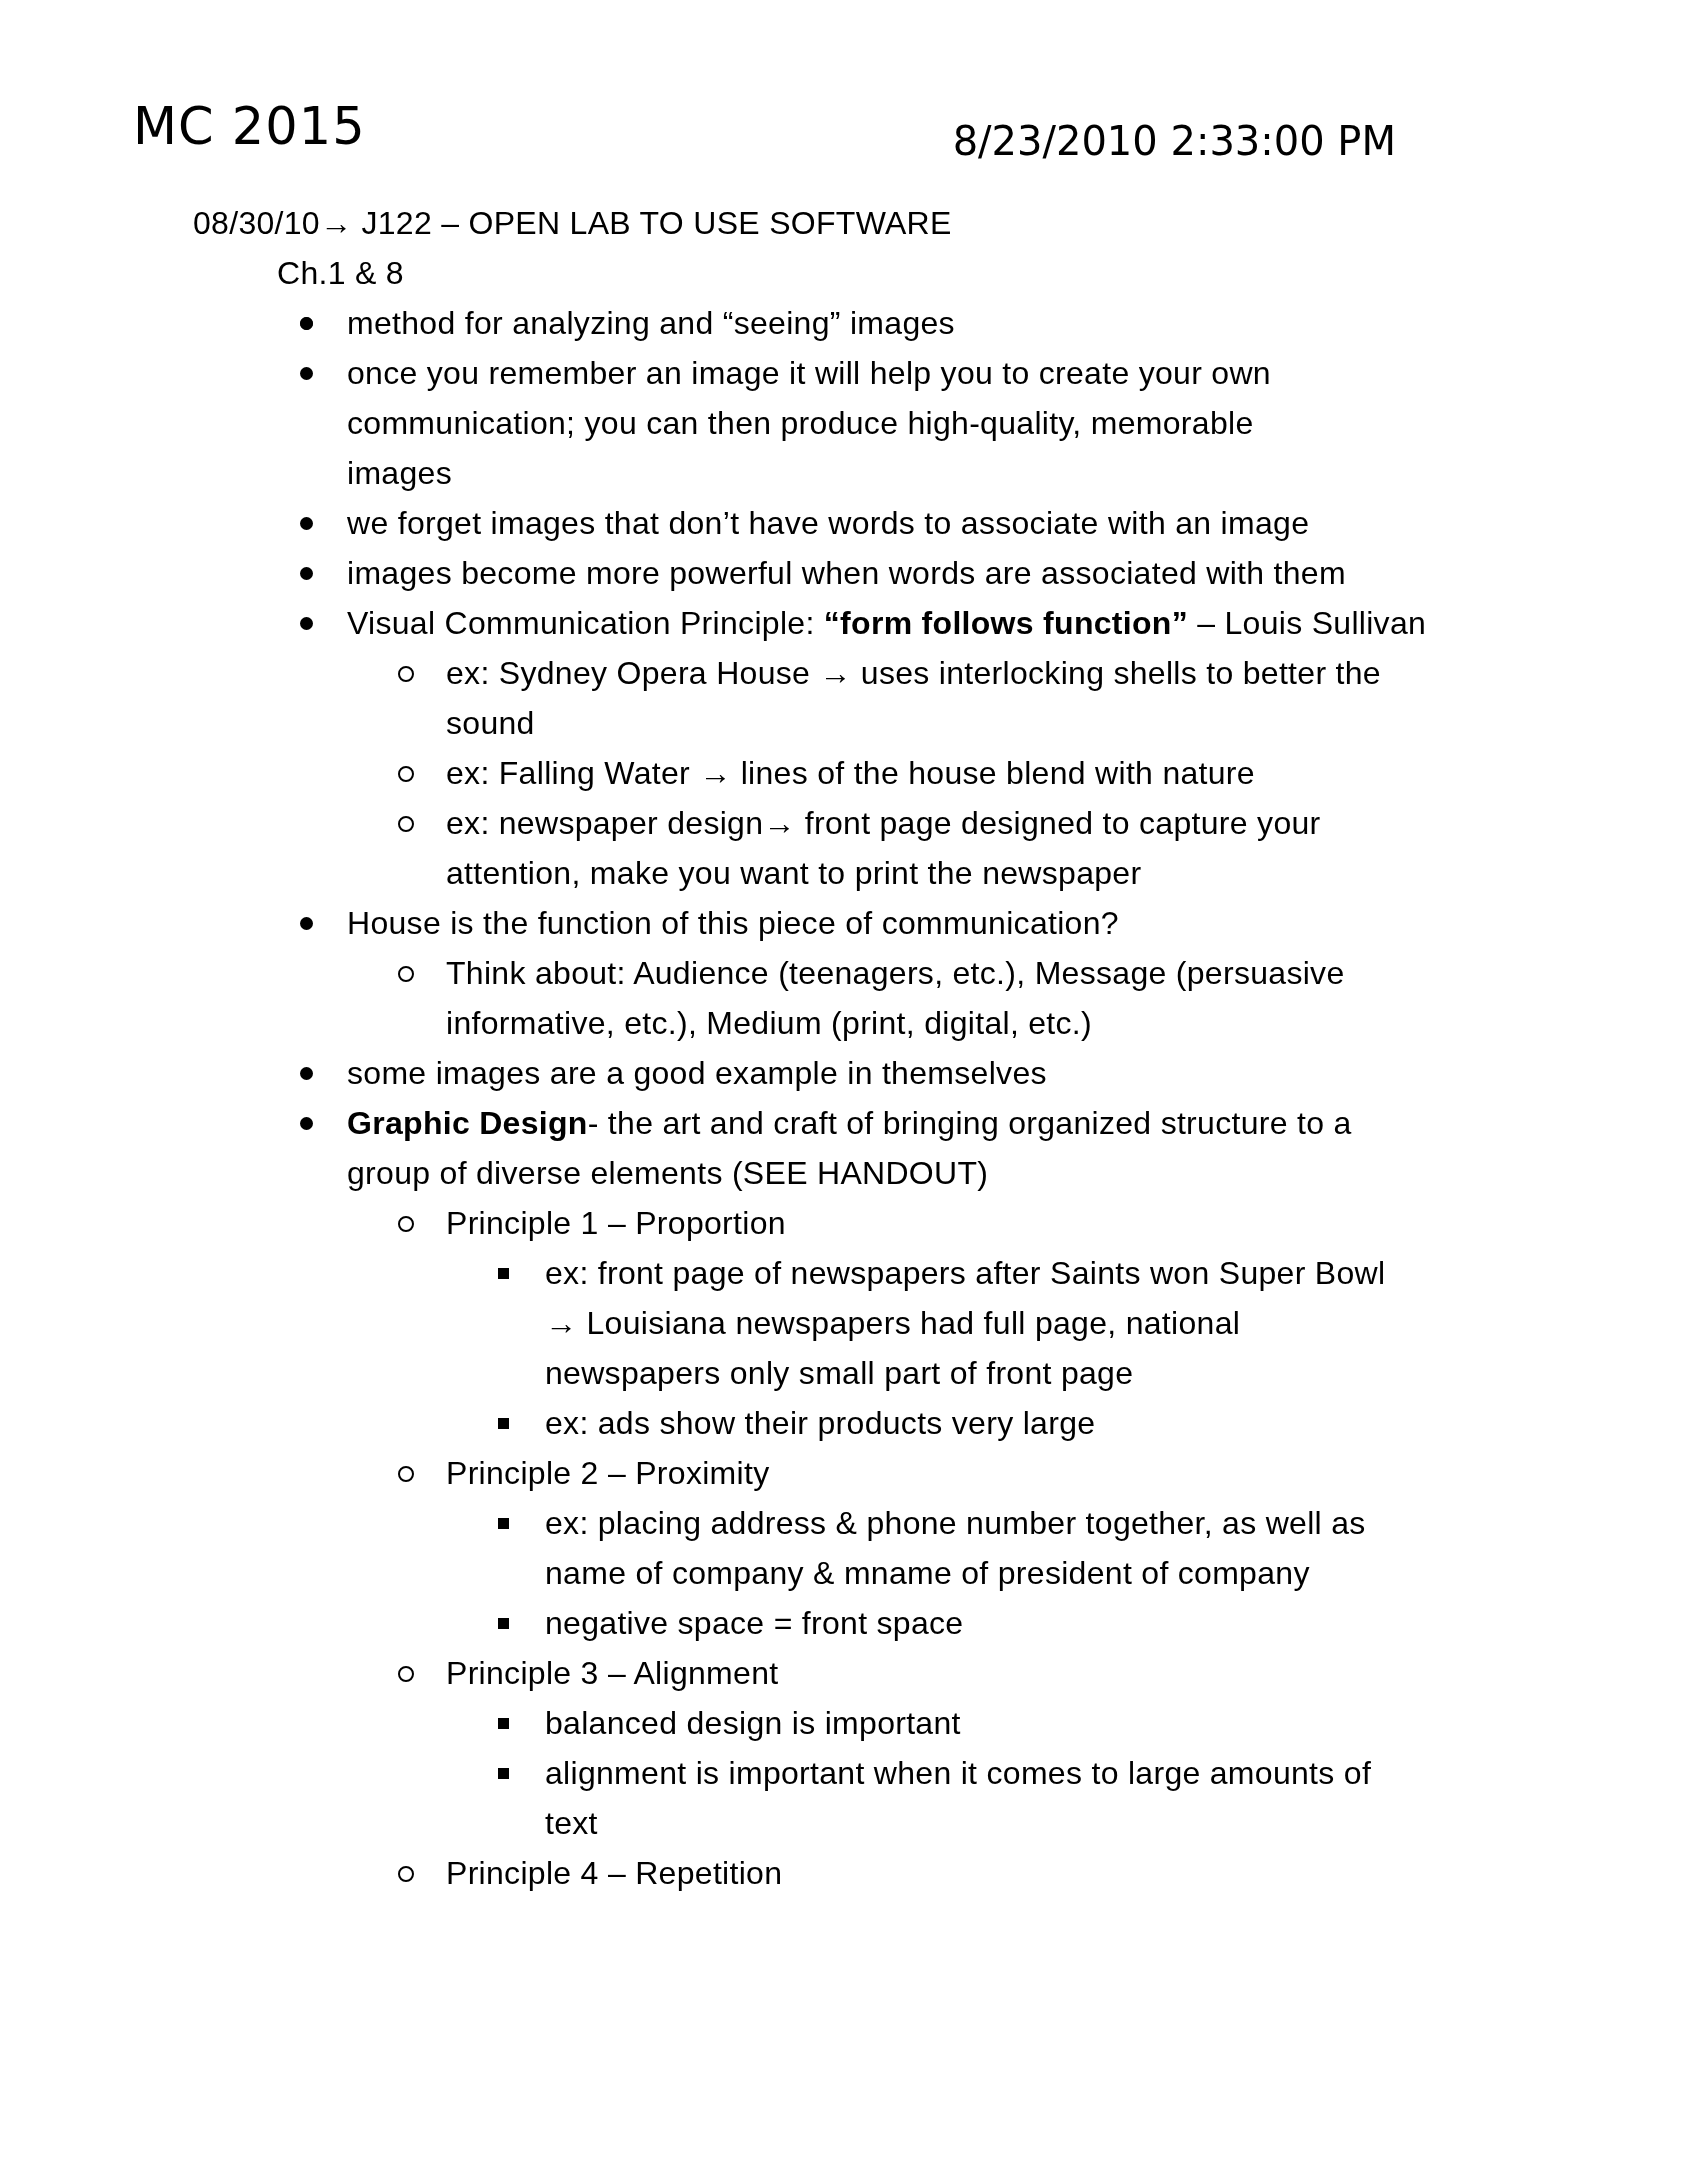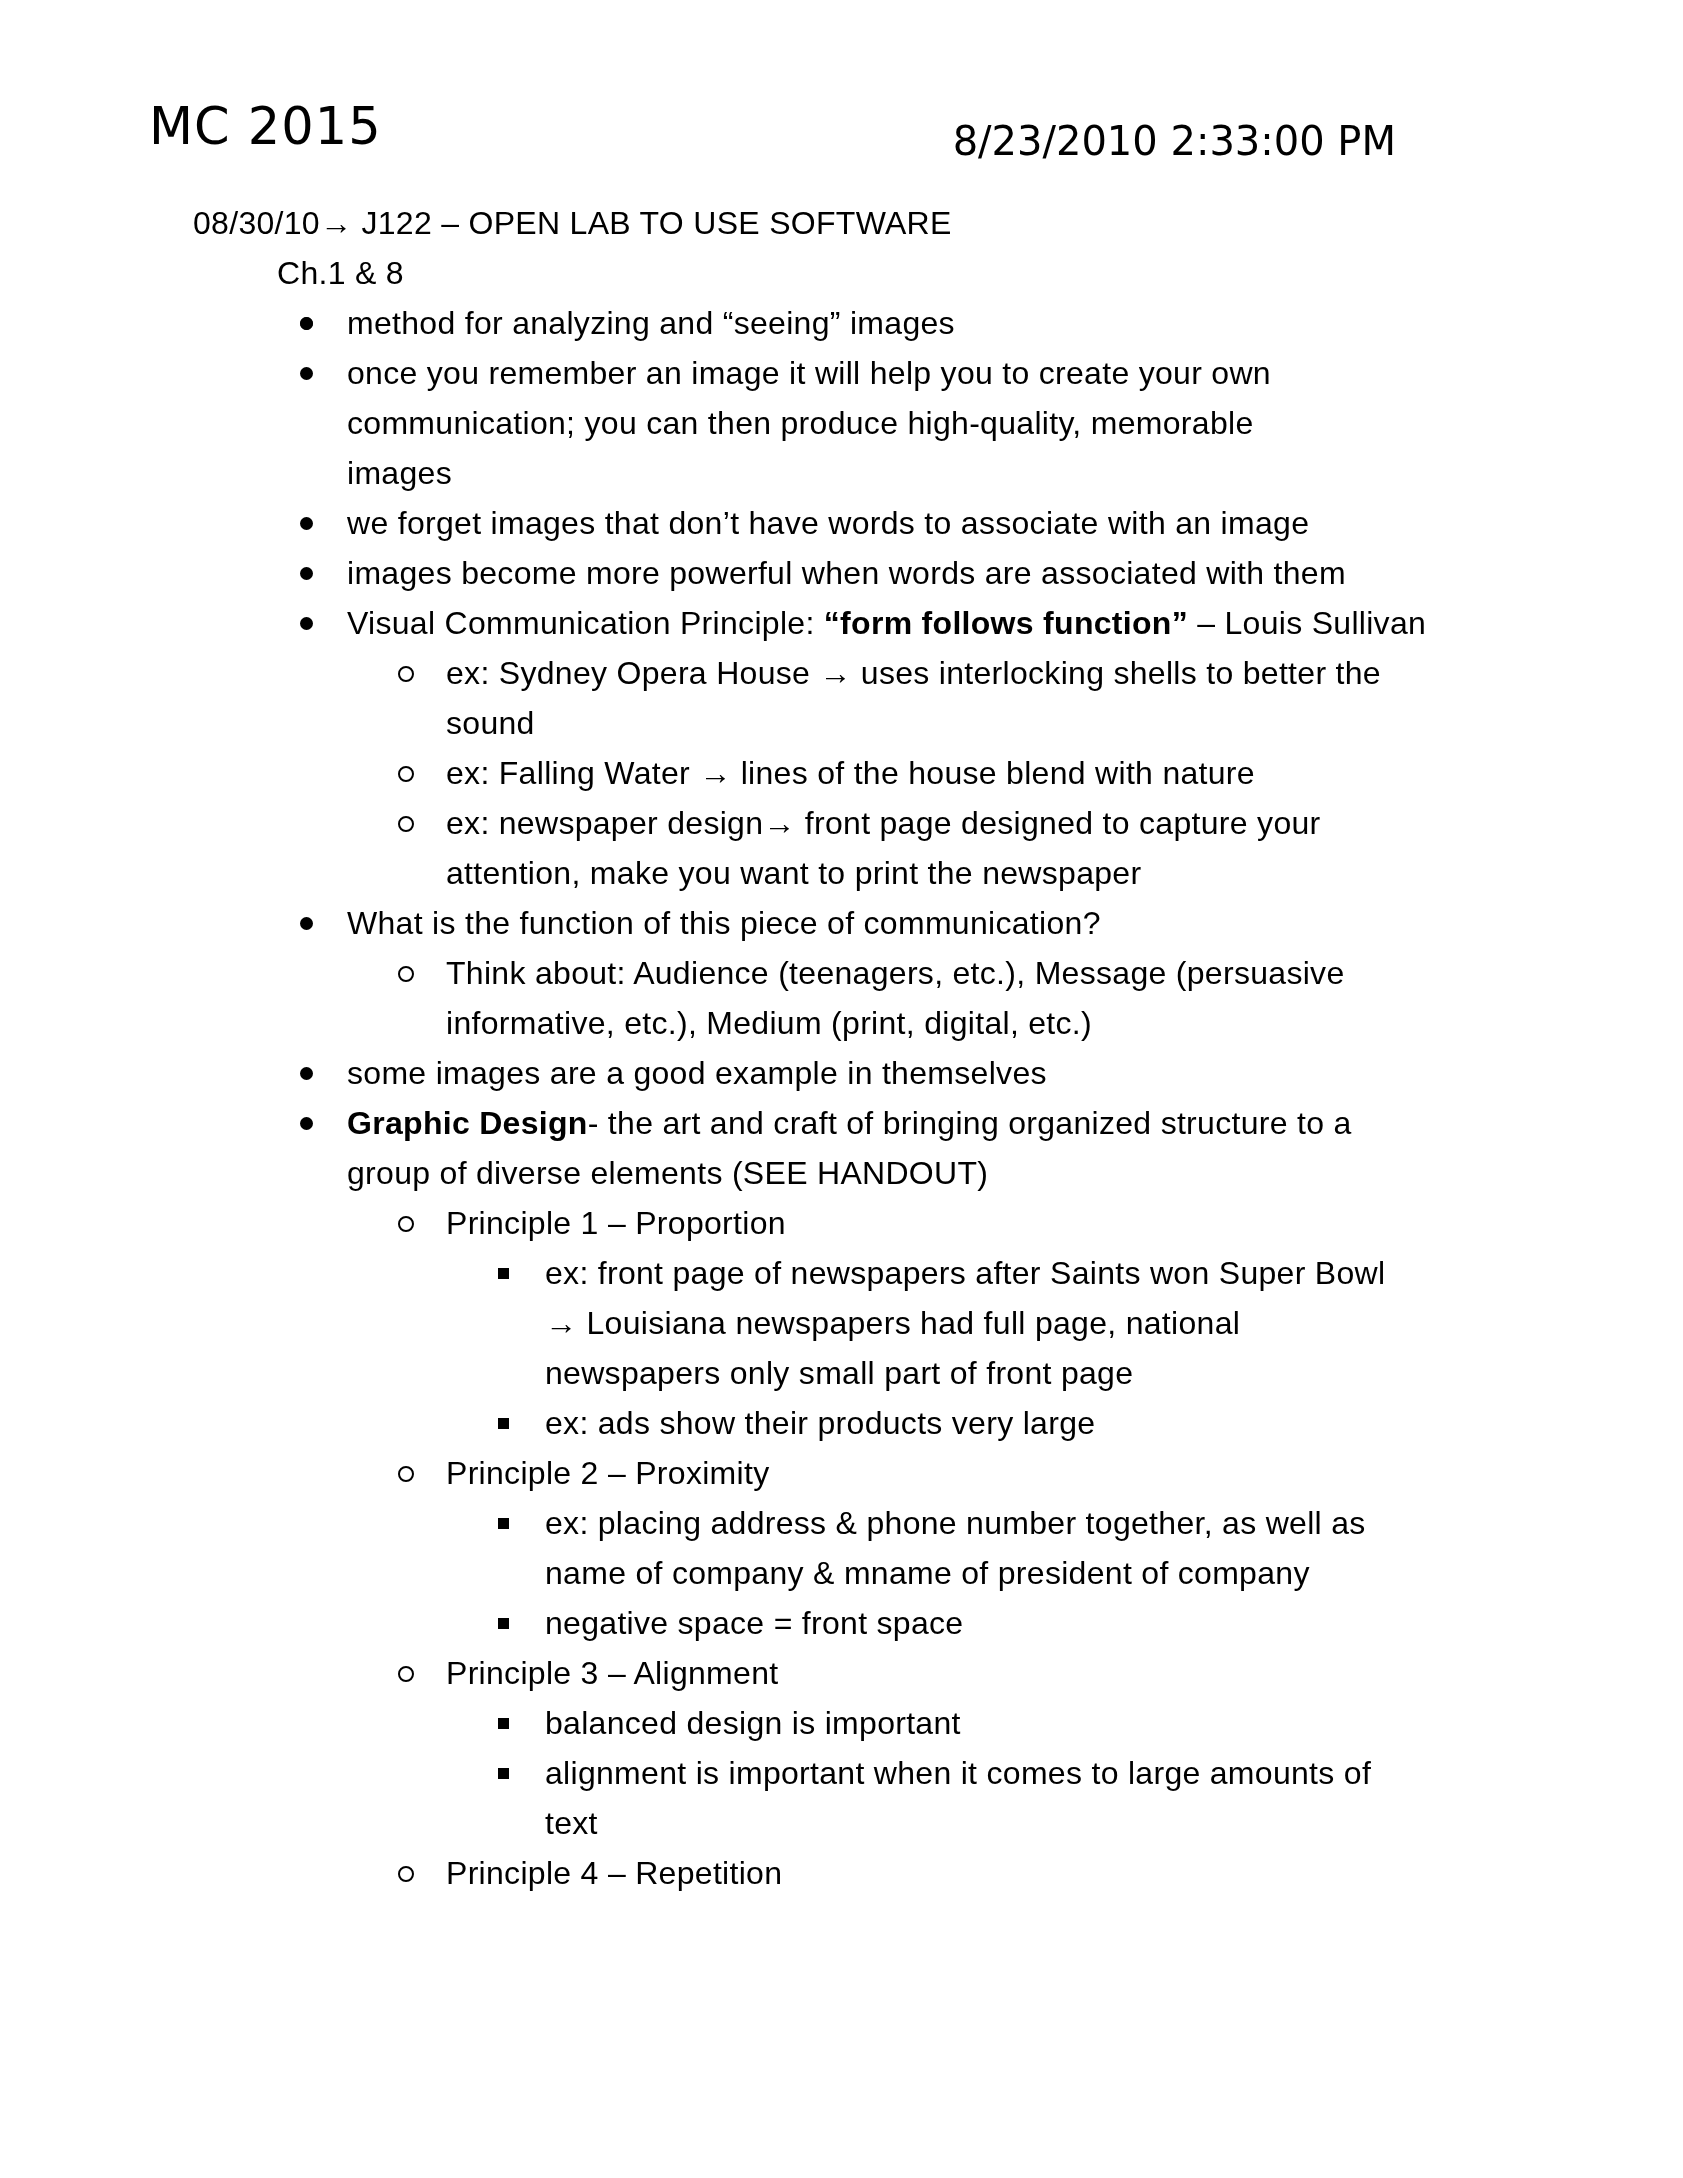--- a/index.html
+++ b/index.html
@@ -7,21 +7,21 @@
     width: 1683px; height: 2178px;
     background: #ffffff;
     position: relative;
     overflow: hidden;
     font-family: "Liberation Sans", sans-serif;
     color: #000000;
   }
   .page { position: absolute; inset: 0; }
   .doc-title {
     position: absolute;
-    left: 149px; top: 101px;
+    left: 133px; top: 101px;
     font-family: "DejaVu Sans", sans-serif;
     font-size: 51px;
     line-height: 1;
     letter-spacing: 1px;
     color: #000;
     white-space: nowrap;
   }
   .doc-timestamp {
     position: absolute;
     top: 119px; right: 287px;
@@ -117,21 +117,21 @@
         <span class="marker"></span>
         <span class="text"><span>ex: Falling Water → lines of the house blend with nature</span></span>
       </div>
       <div class="row circle">
         <span class="marker"></span>
         <span class="text"><span>ex: newspaper design→ front page designed to capture your
 attention, make you want to print the newspaper</span></span>
       </div>
       <div class="row disc">
         <span class="marker"></span>
-        <span class="text"><span>What is the function of this piece of communication?</span></span>
+        <span class="text"><span>House is the function of this piece of communication?</span></span>
       </div>
       <div class="row circle">
         <span class="marker"></span>
         <span class="text"><span>Think about: Audience (teenagers, etc.), Message (persuasive
 informative, etc.), Medium (print, digital, etc.)</span></span>
       </div>
       <div class="row disc">
         <span class="marker"></span>
         <span class="text"><span>some images are a good example in themselves</span></span>
       </div>

